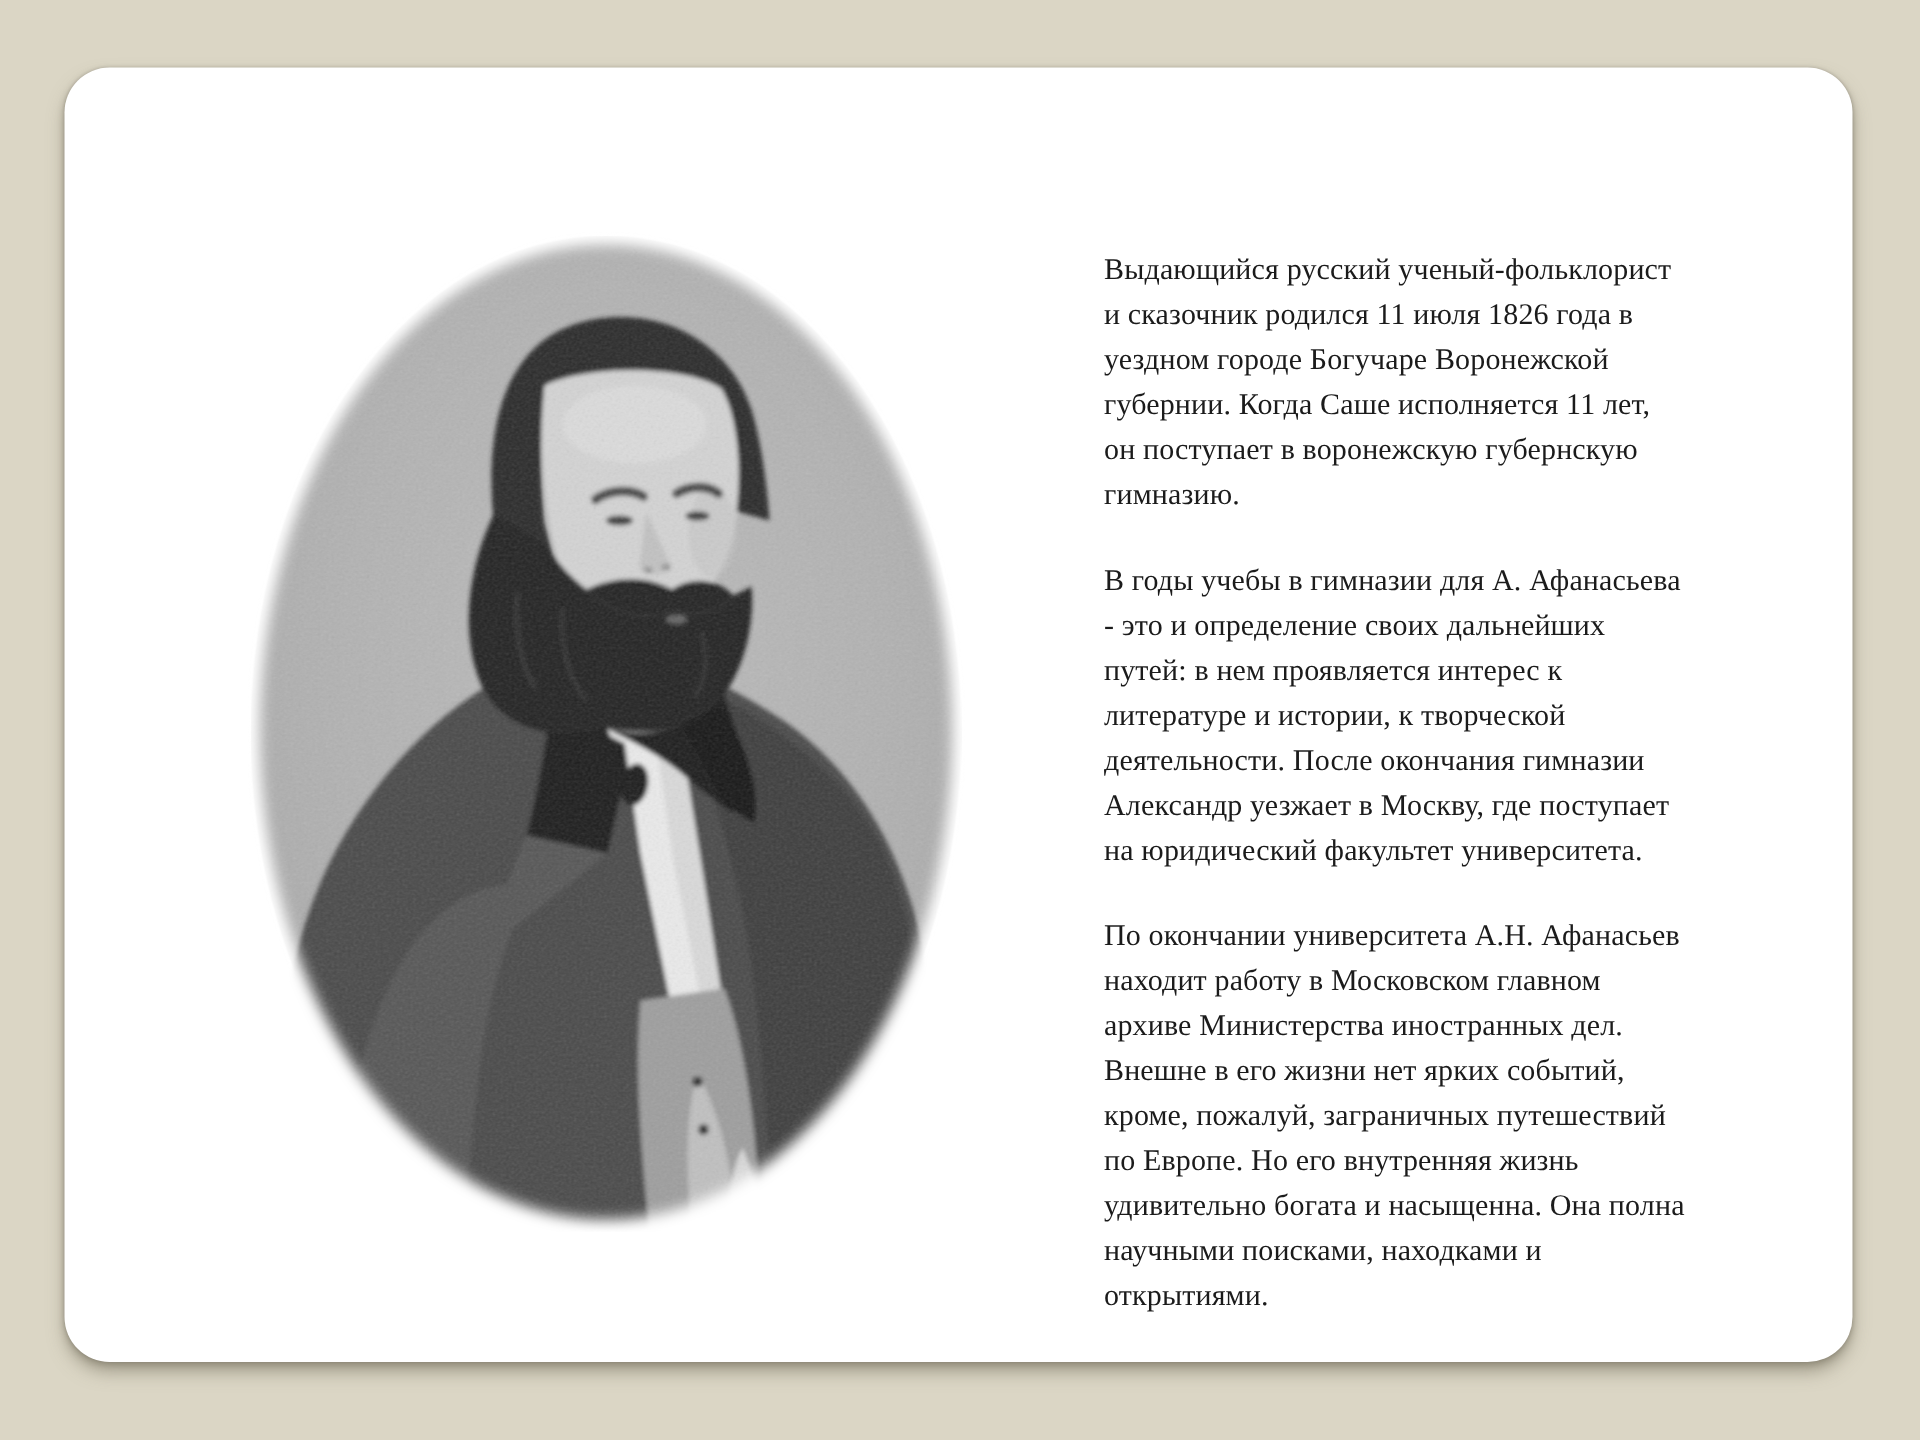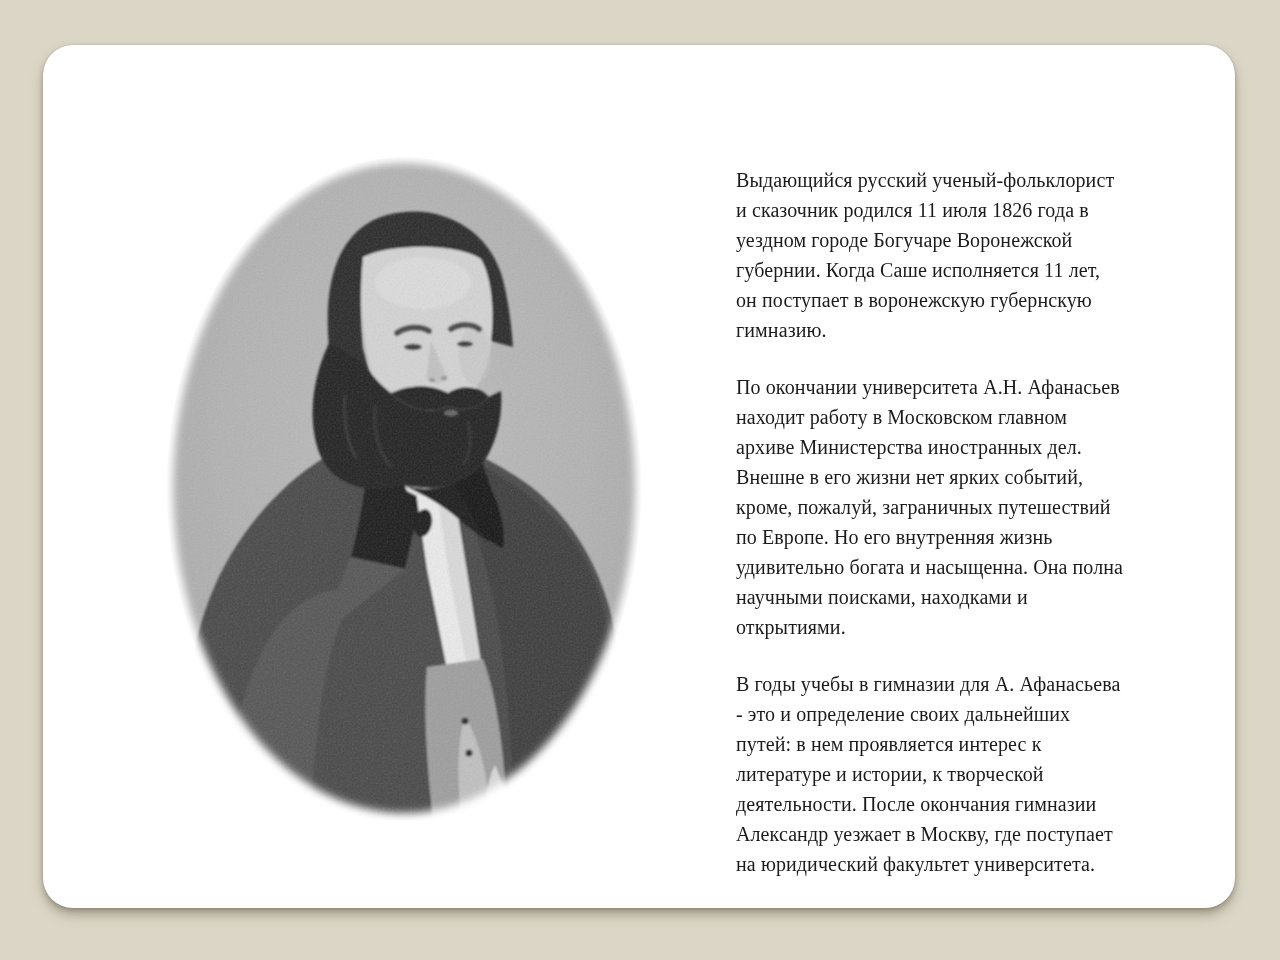--- a/index.html
+++ b/index.html
@@ -123,32 +123,32 @@
       </svg>
     </div>
 
     <div class="bio">
       <p>Выдающийся русский ученый-фольклорист
 и сказочник родился 11 июля 1826 года в
 уездном городе Богучаре Воронежской
 губернии. Когда Саше исполняется 11 лет,
 он поступает в воронежскую губернскую
 гимназию.</p>
+      <p>В годы учебы в гимназии для А. Афанасьева
+- это и определение своих дальнейших
+путей: в нем проявляется интерес к
+литературе и истории, к творческой
+деятельности. После окончания гимназии
+Александр уезжает в Москву, где поступает
+на юридический факультет университета.</p>
       <p>По окончании университета А.Н. Афанасьев
 находит работу в Московском главном
 архиве Министерства иностранных дел.
 Внешне в его жизни нет ярких событий,
 кроме, пожалуй, заграничных путешествий
 по Европе. Но его внутренняя жизнь
 удивительно богата и насыщенна. Она полна
 научными поисками, находками и
 открытиями.</p>
-      <p>В годы учебы в гимназии для А. Афанасьева
-- это и определение своих дальнейших
-путей: в нем проявляется интерес к
-литературе и истории, к творческой
-деятельности. После окончания гимназии
-Александр уезжает в Москву, где поступает
-на юридический факультет университета.</p>
     </div>
 
   </div>
 </div>
 
 </body></html>

